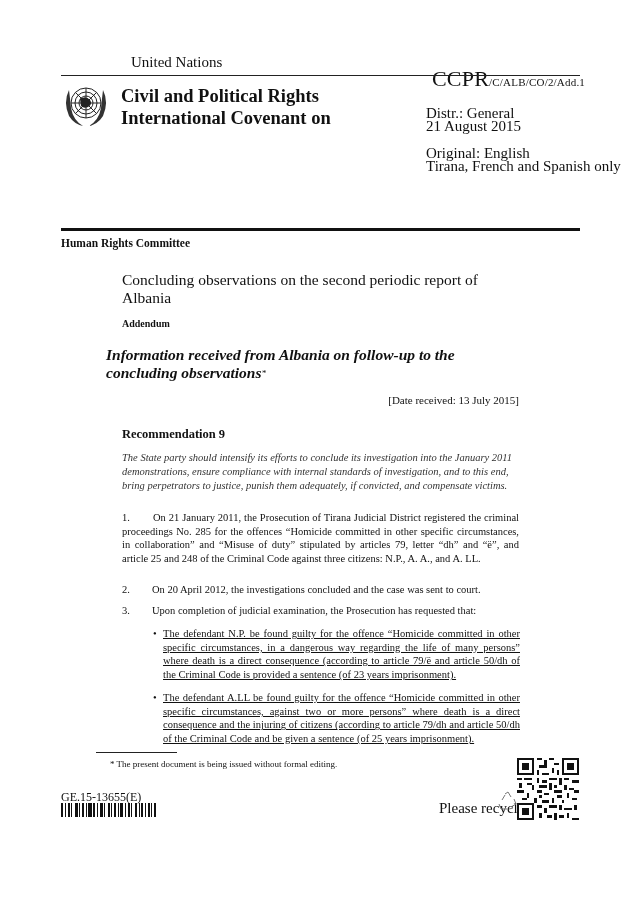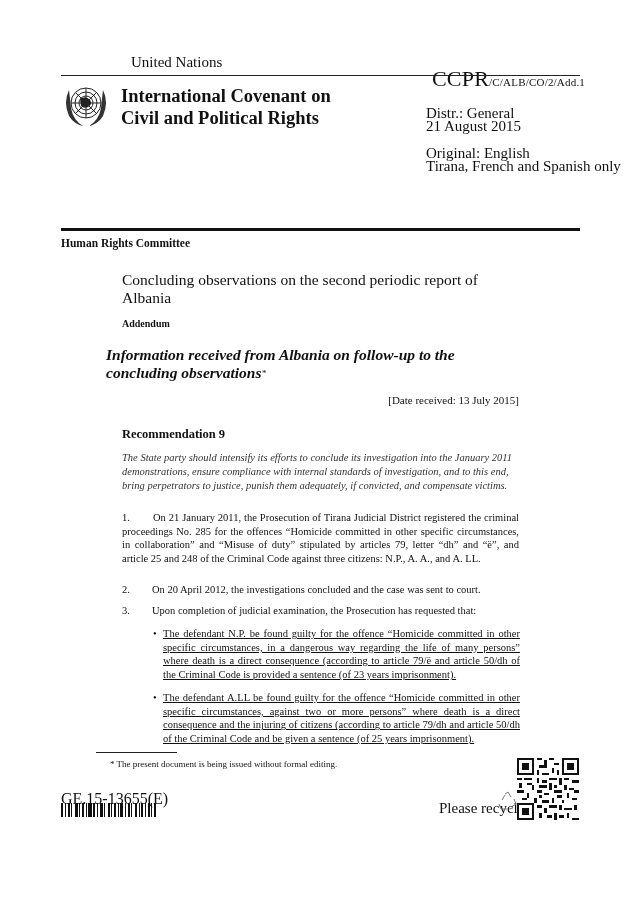--- a/index.html
+++ b/index.html
@@ -30,21 +30,21 @@
   .p2 { top: 583px; }
   .p3 { top: 604px; }
   .p2 .num, .p3 .num { width: 30px; }
   .bullets { left: 153px; width: 367px; font-size: 10.5px; line-height: 13.7px; text-align: justify; margin: 0; padding: 0; list-style: none; text-decoration: underline; }
   .b1 { top: 627px; }
   .b2 { top: 691px; }
   .bullets li { position: relative; padding-left: 10px; }
   .bullets li::before { content: "\2022"; position: absolute; left: 0; top: 0; }
   .fn-rule { left: 96px; top: 752px; width: 81px; height: 0; border-top: 1px solid #222; }
   .footnote { left: 110px; top: 759px; font-size: 9px; }
-  .doc-code { left: 61px; top: 790px; font-size: 16px; font-family: Liberation Serif, serif; }
+  .doc-code { left: 61px; top: 790px; font-size: 12px; font-family: Liberation Serif, serif; }
   .barcode { left: 61px; top: 803px; width: 106px; height: 14px; display: flex; gap: 0; }
   .barcode span { display: block; height: 14px; background: #111; }
   .recycle-label { left: 439px; top: 800px; font-size: 15px; text-align: center; }
   .recycle-icon { left: 497px; top: 790px; width: 22px; height: 22px; }
   .qr { left: 517px; top: 758px; width: 62px; height: 62px; }
 </style>
 </head>
 <body>
 
 <div class="abs un-name">United Nations</div>
@@ -63,22 +63,22 @@
     <line x1="36.6" y1="12.4" x2="15.4" y2="33.6"></line>
   </g>
   <path d="M20 19 q6 -4 10 1 q3 4 -2 7 q-4 2 -7 -1 z" fill="#222"></path>
   <g fill="#333">
     <path d="M9 10 q-6 12 0 26 q5 8 14 10 q-10 -6 -12 -18 q-1 -10 -2 -18 z"></path>
     <path d="M43 10 q6 12 0 26 q-5 8 -14 10 q10 -6 12 -18 q1 -10 2 -18 z"></path>
   </g>
 </svg>
 
 <div class="abs covenant">
+  <div>Civil and Political Rights</div>
   <div>International Covenant on</div>
-  <div>Civil and Political Rights</div>
 </div>
 
 <div class="abs meta">
   <p>Distr.: General</p>
   <p>21 August 2015</p>
   <div class="gap"></div>
   <p>Original: English</p>
   <p>Tirana, French and Spanish only</p>
 </div>
 

